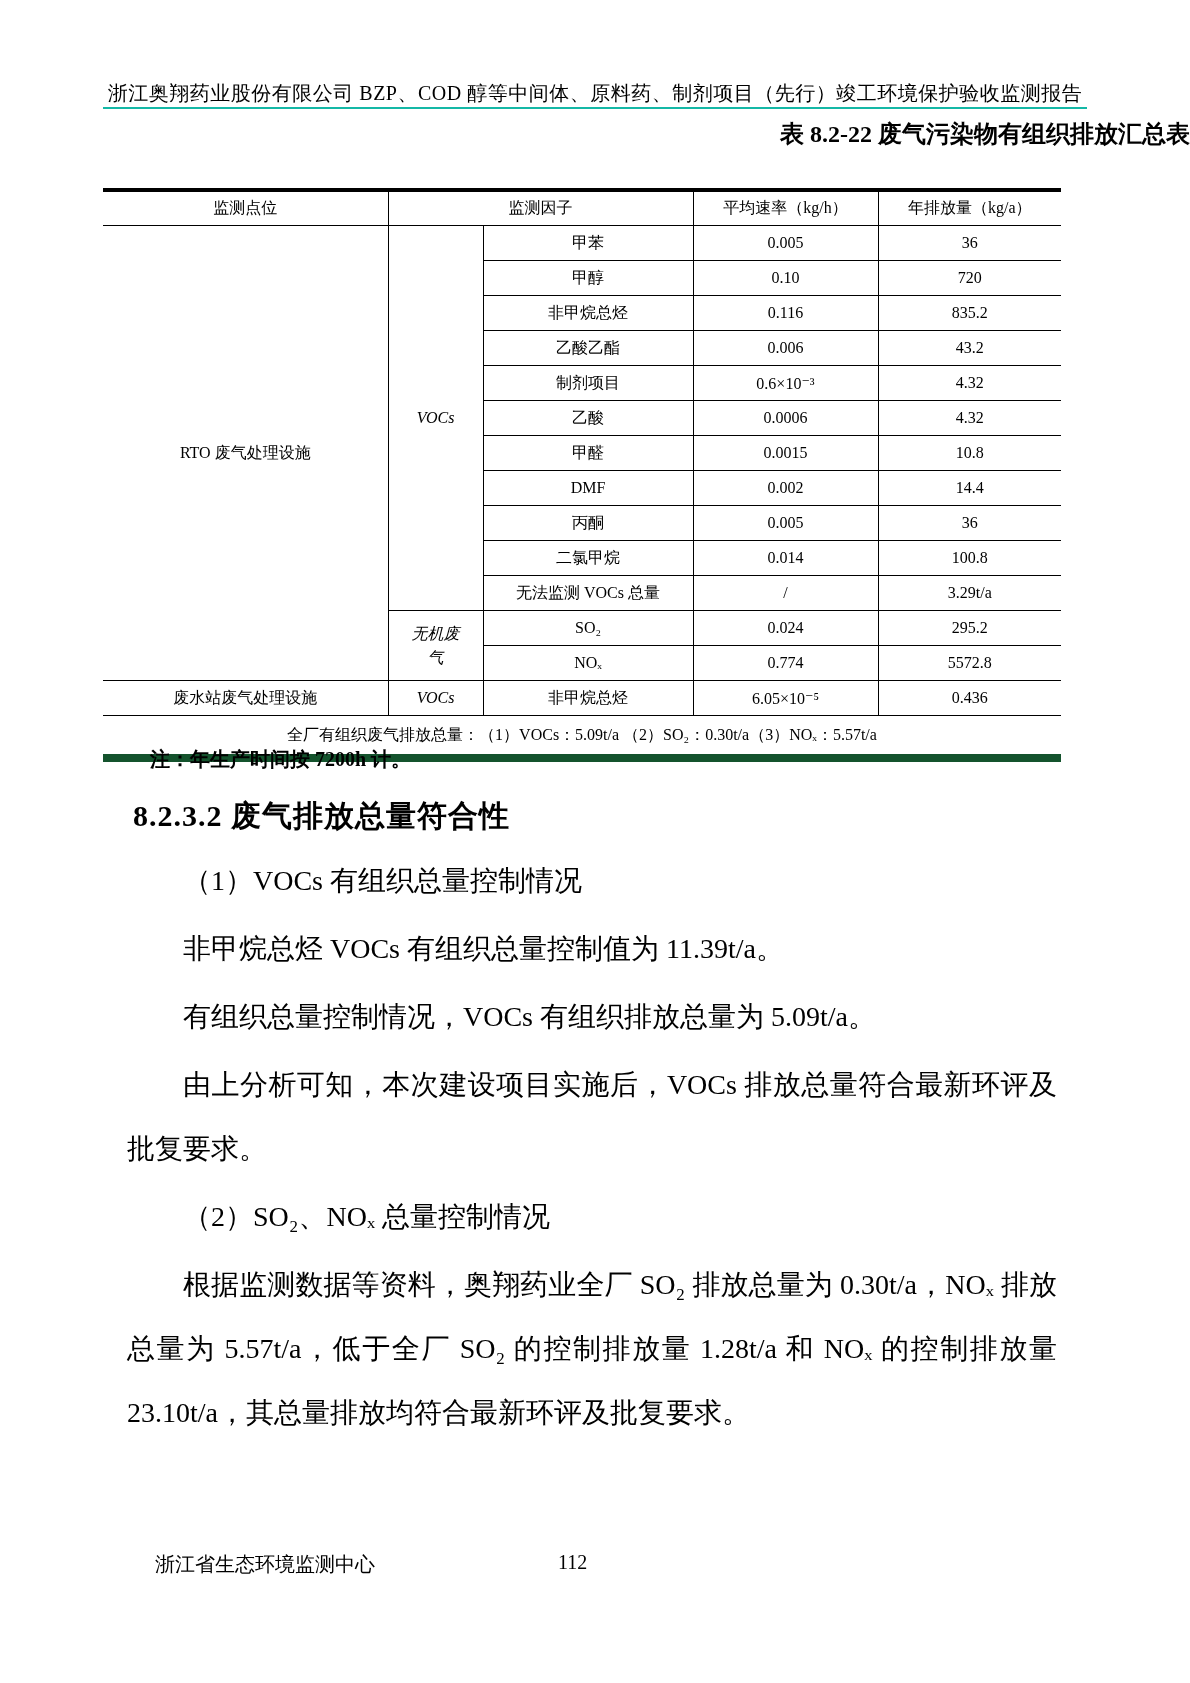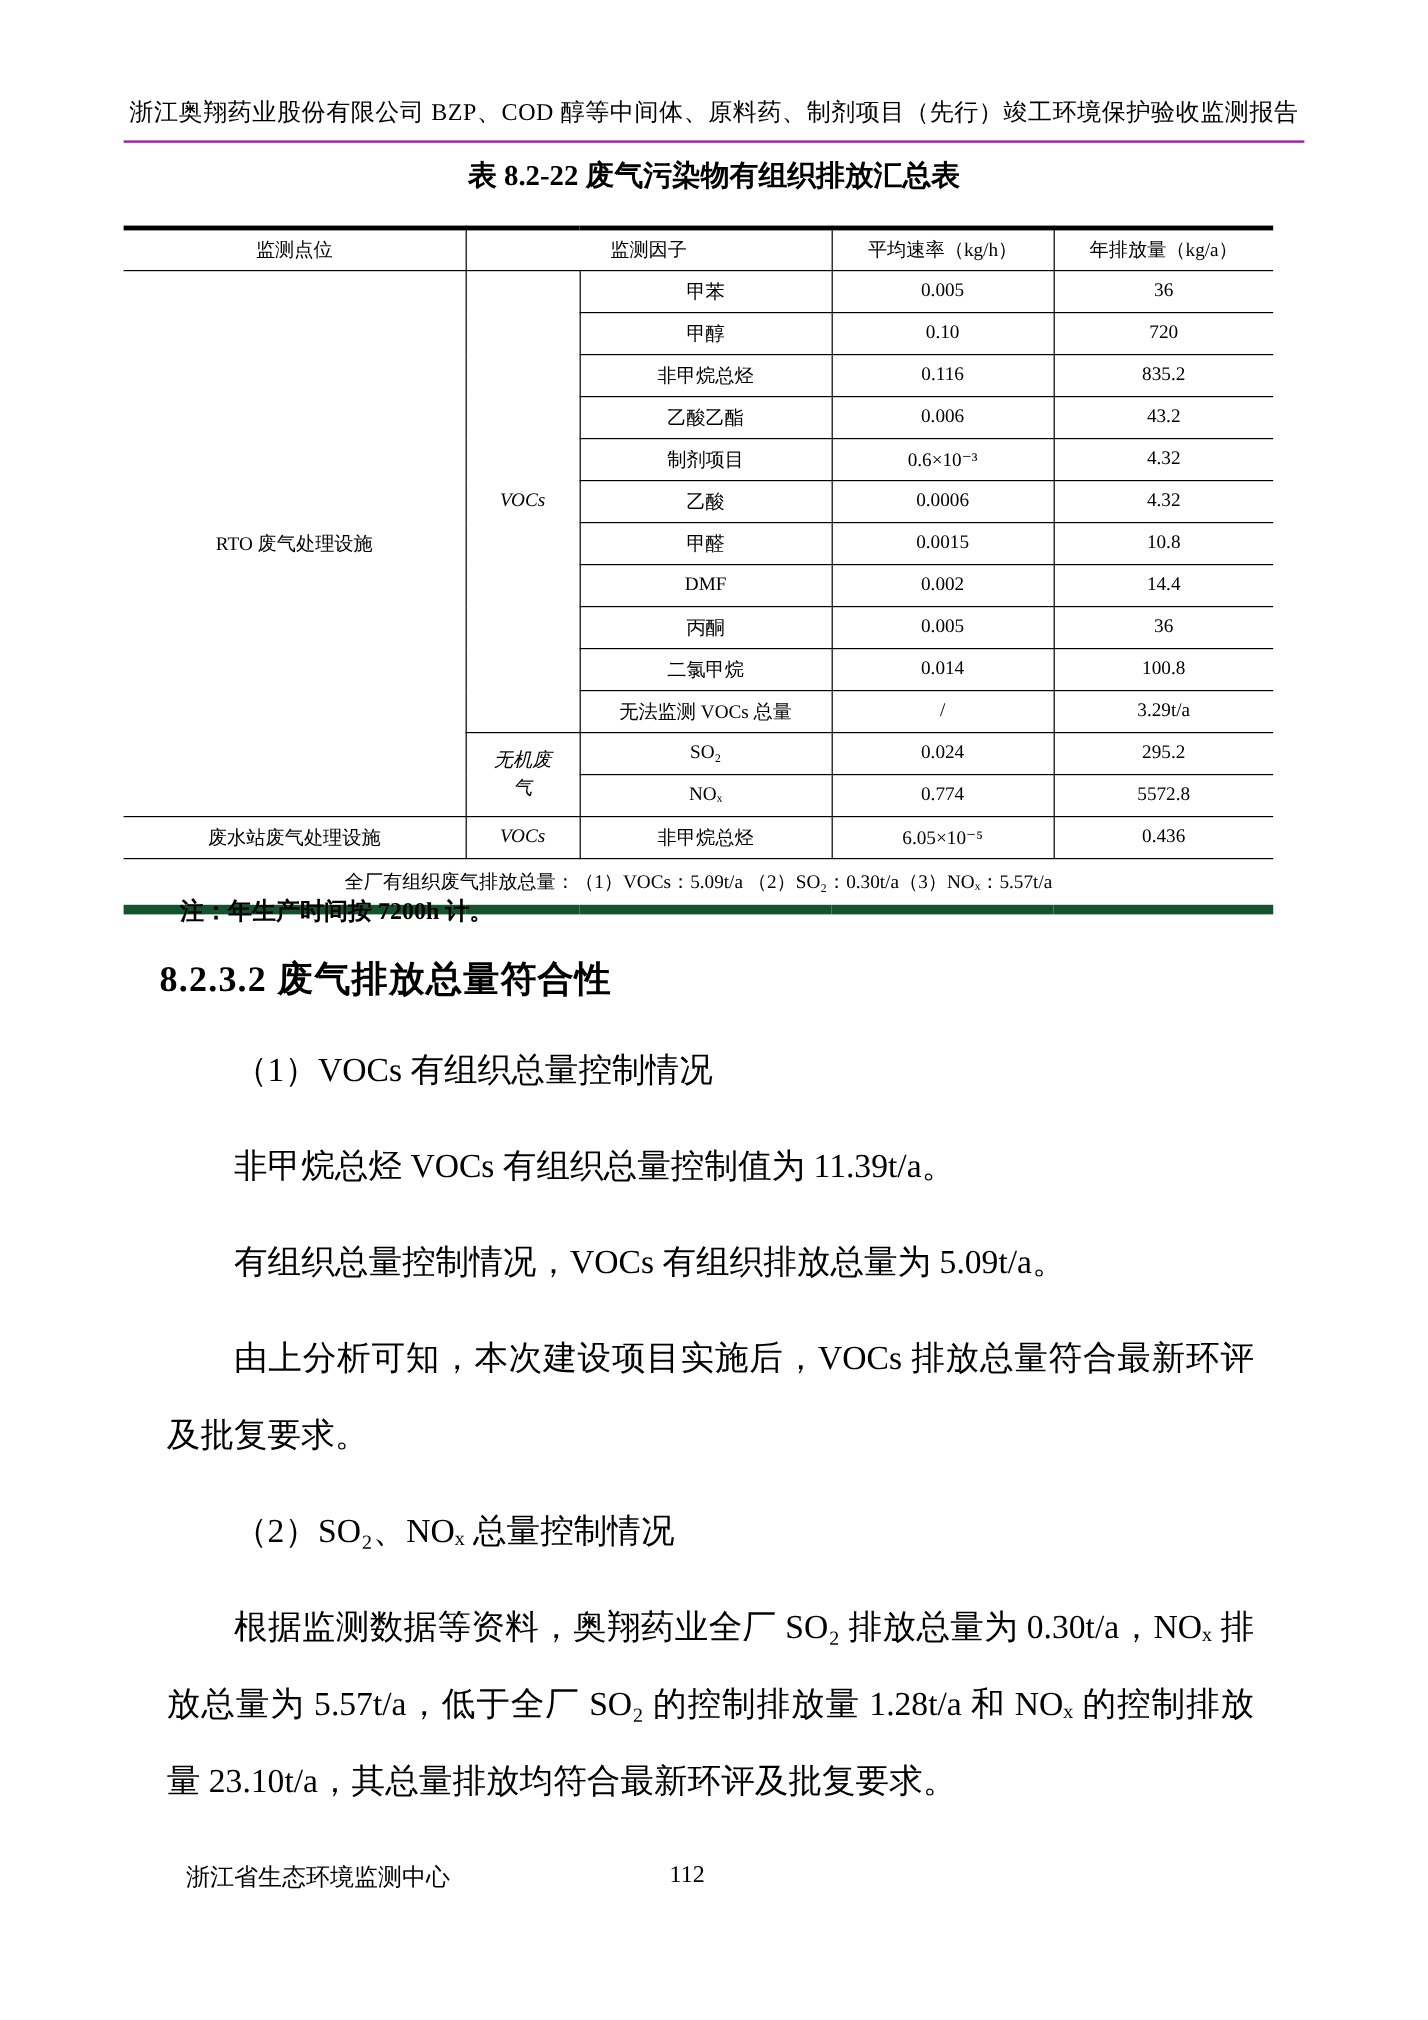--- a/index.html
+++ b/index.html
@@ -6,26 +6,26 @@
   body {
     width:1190px; height:1683px; position:relative;
     font-family:"Liberation Serif","DejaVu Serif",serif;
     color:#000;
   }
   .page { position:absolute; inset:0; width:1190px; height:1683px; background:#fff; overflow:hidden; }
 
   .page-header {
     position:absolute; top:80px; left:103px; width:984px;
     text-align:center; font-size:20px; letter-spacing:0.5px;
-    padding-bottom:10px; border-bottom:2px solid #a21caf;
+    border-bottom:2px solid #14b8a6;
   }
 
   .table-title {
-    position:absolute; top:130px; left:0; width:100%;
-    text-align:center; font-weight:bold; font-size:24px;
+    position:absolute; top:118px; left:0; width:100%;
+    text-align:right; font-weight:bold; font-size:24px;
   }
 
   table.emissions {
     position:absolute; top:188px; left:103px; width:958px;
     border-collapse:collapse; table-layout:fixed;
     border-top:4px solid #000; border-bottom:8px solid #14532d;
     font-size:16px;
   }
   table.emissions th, table.emissions td {
     border:1px solid #000;
@@ -48,21 +48,21 @@
 
   .section-heading {
     position:absolute; top:796px; left:133px;
     font-size:30px; font-weight:bold; letter-spacing:1px;
   }
 
   .section-body {
     position:absolute; top:845px; left:123px; width:938px;
     font-size:28px; line-height:64px; text-align:justify;
   }
-  .section-body p { margin:16px; text-indent:2em; }
+  .section-body p { margin:4px; text-indent:2em; }
 
   .page-footer {
     position:absolute; top:1551px; left:103px; width:987px;
     font-size:20px;
   }
   .footer-org { position:absolute; left:52px; top:0; }
   .footer-page { position:absolute; left:455px; top:0; }
 </style>
 </head>
 <body>

